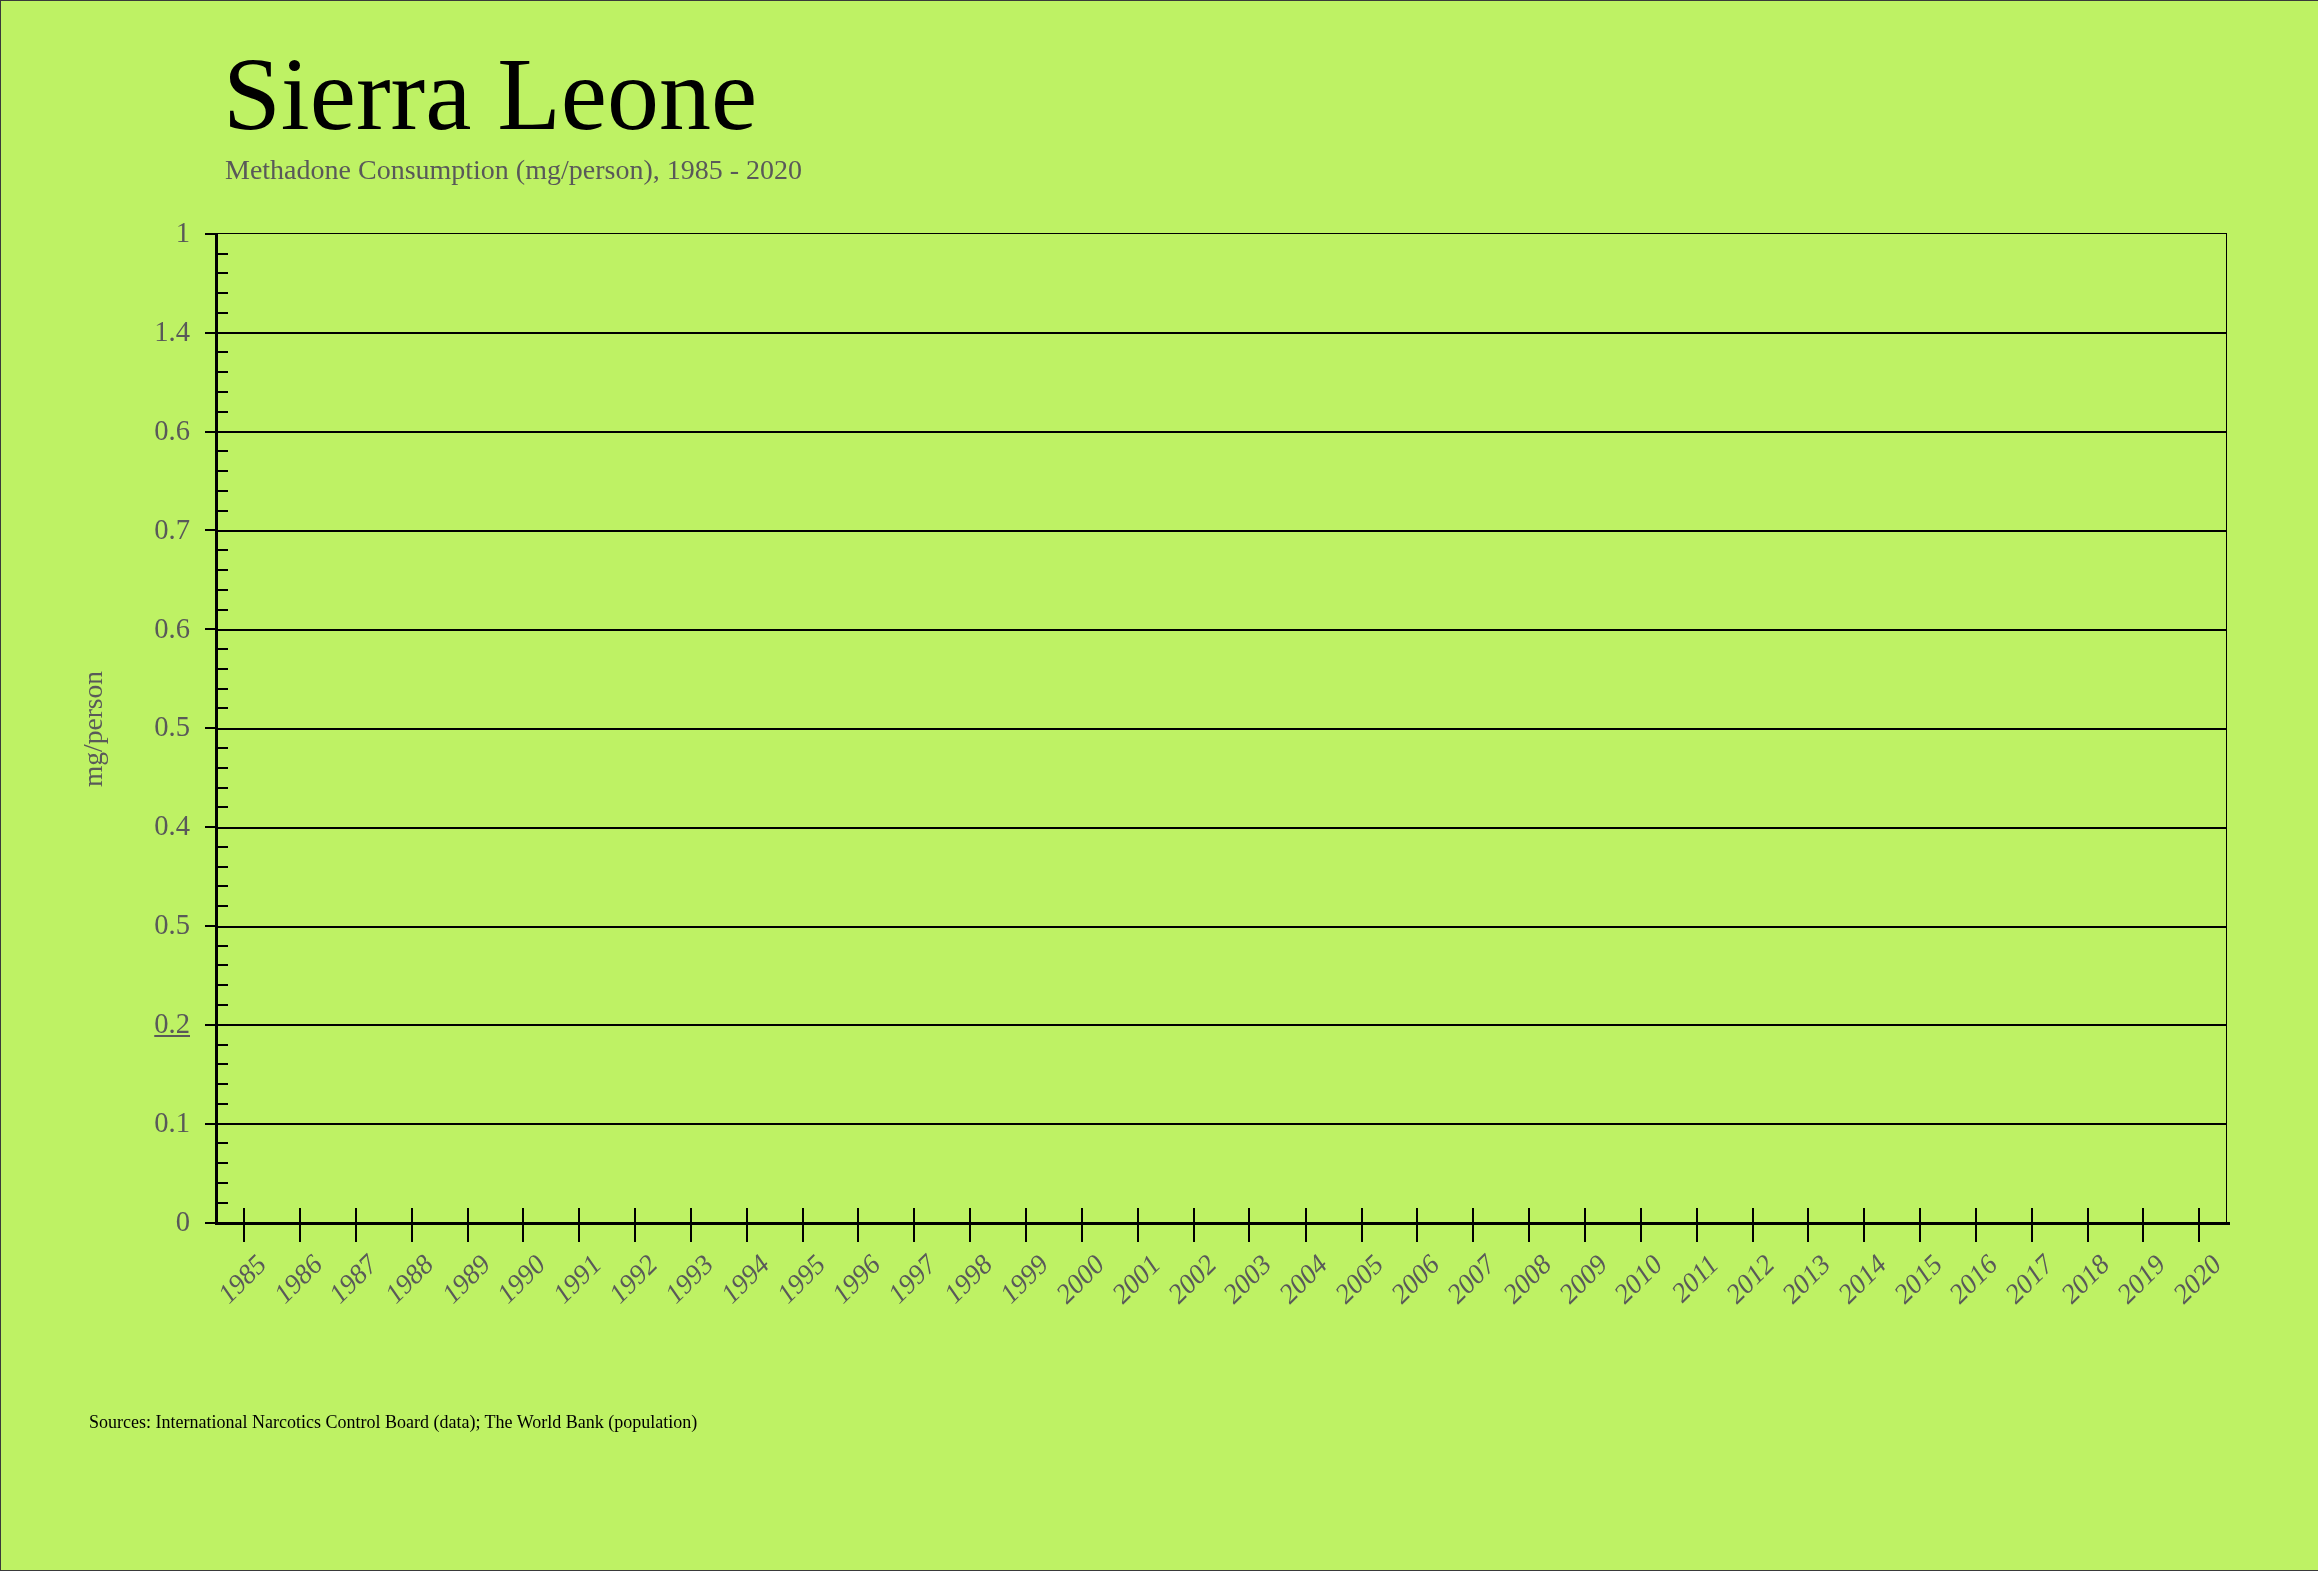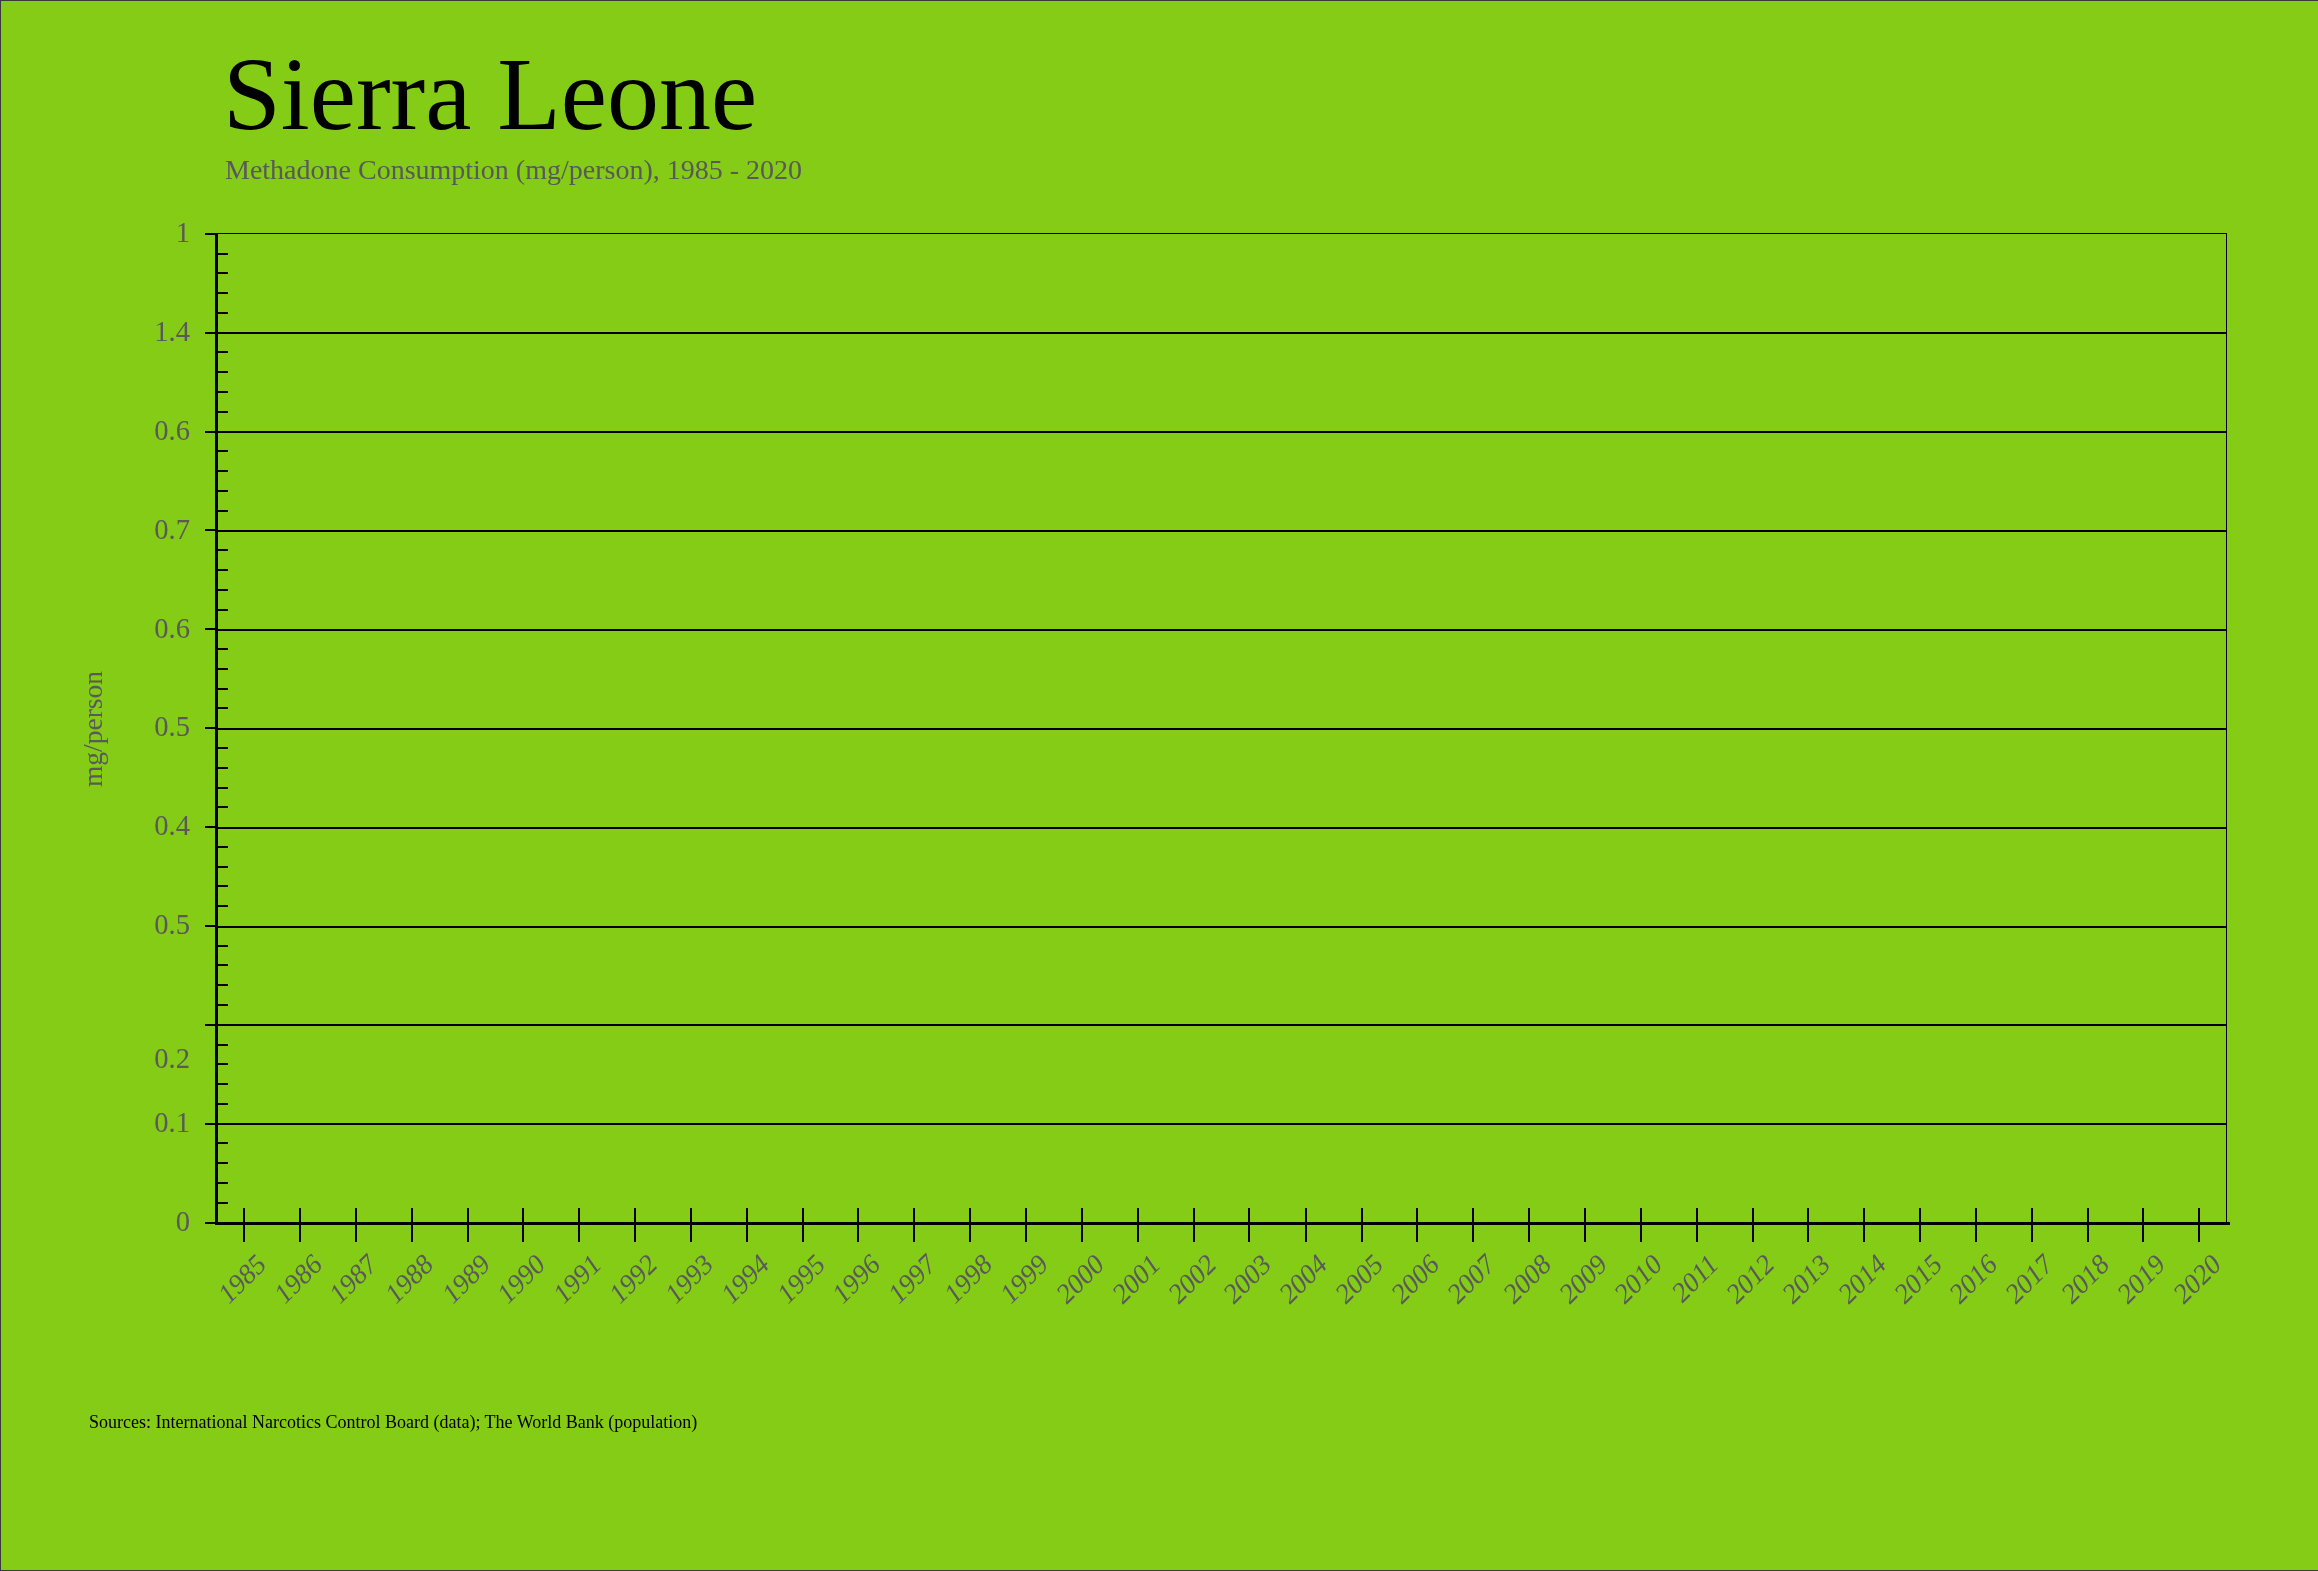--- a/index.html
+++ b/index.html
@@ -1,21 +1,21 @@
 <!DOCTYPE html>
 <html style="font-size:8.8px"><head>
 <meta charset="utf-8">
 <style>
   * { margin: 0; padding: 0; box-sizing: border-box; }
   html, body { background: #e8e8e8; }
   .canvas {
     position: relative;
     width: 2319px;
     height: 1571px;
-    background: #84cc16;
+    background: #bef264;
     border: 1.6px solid #3a3a3a;
     overflow: hidden;
     font-family: "Liberation Serif", "DejaVu Serif", serif;
   }
   .title {
     position: absolute;
     left: 222px;
     top: 41px;
     font-size: 104px;
     line-height: 1;
@@ -163,21 +163,21 @@
       <div class="y-tick-label" style="top: 515px;">0.7</div>
       <div class="y-major-tick" style="left: 204px; top: 528px;"></div>
       <div class="y-tick-label" style="top: 614px;">0.6</div>
       <div class="y-major-tick" style="left: 204px; top: 627px;"></div>
       <div class="y-tick-label" style="top: 712px;">0.5</div>
       <div class="y-major-tick" style="left: 204px; top: 726px;"></div>
       <div class="y-tick-label" style="top: 811px;">0.4</div>
       <div class="y-major-tick" style="left: 204px; top: 825px;"></div>
       <div class="y-tick-label" style="top: 910px;">0.5</div>
       <div class="y-major-tick" style="left: 204px; top: 924px;"></div>
-      <div class="y-tick-label" style="top: 1044px;">0.2</div>
+      <div class="y-tick-label" style="top: 1009px; text-decoration: underline;">0.2</div>
       <div class="y-major-tick" style="left: 204px; top: 1023px;"></div>
       <div class="y-tick-label" style="top: 1108px;">0.1</div>
       <div class="y-major-tick" style="left: 204px; top: 1122px;"></div>
       <div class="y-tick-label" style="top: 1207px;">0</div>
       <div class="y-major-tick" style="left: 204px; top: 1221px;"></div>
       <div class="y-minor-tick" style="left: 216px; top: 252px;"></div>
       <div class="y-minor-tick" style="left: 216px; top: 271px;"></div>
       <div class="y-minor-tick" style="left: 216px; top: 291px;"></div>
       <div class="y-minor-tick" style="left: 216px; top: 311px;"></div>
       <div class="y-minor-tick" style="left: 216px; top: 350px;"></div>

